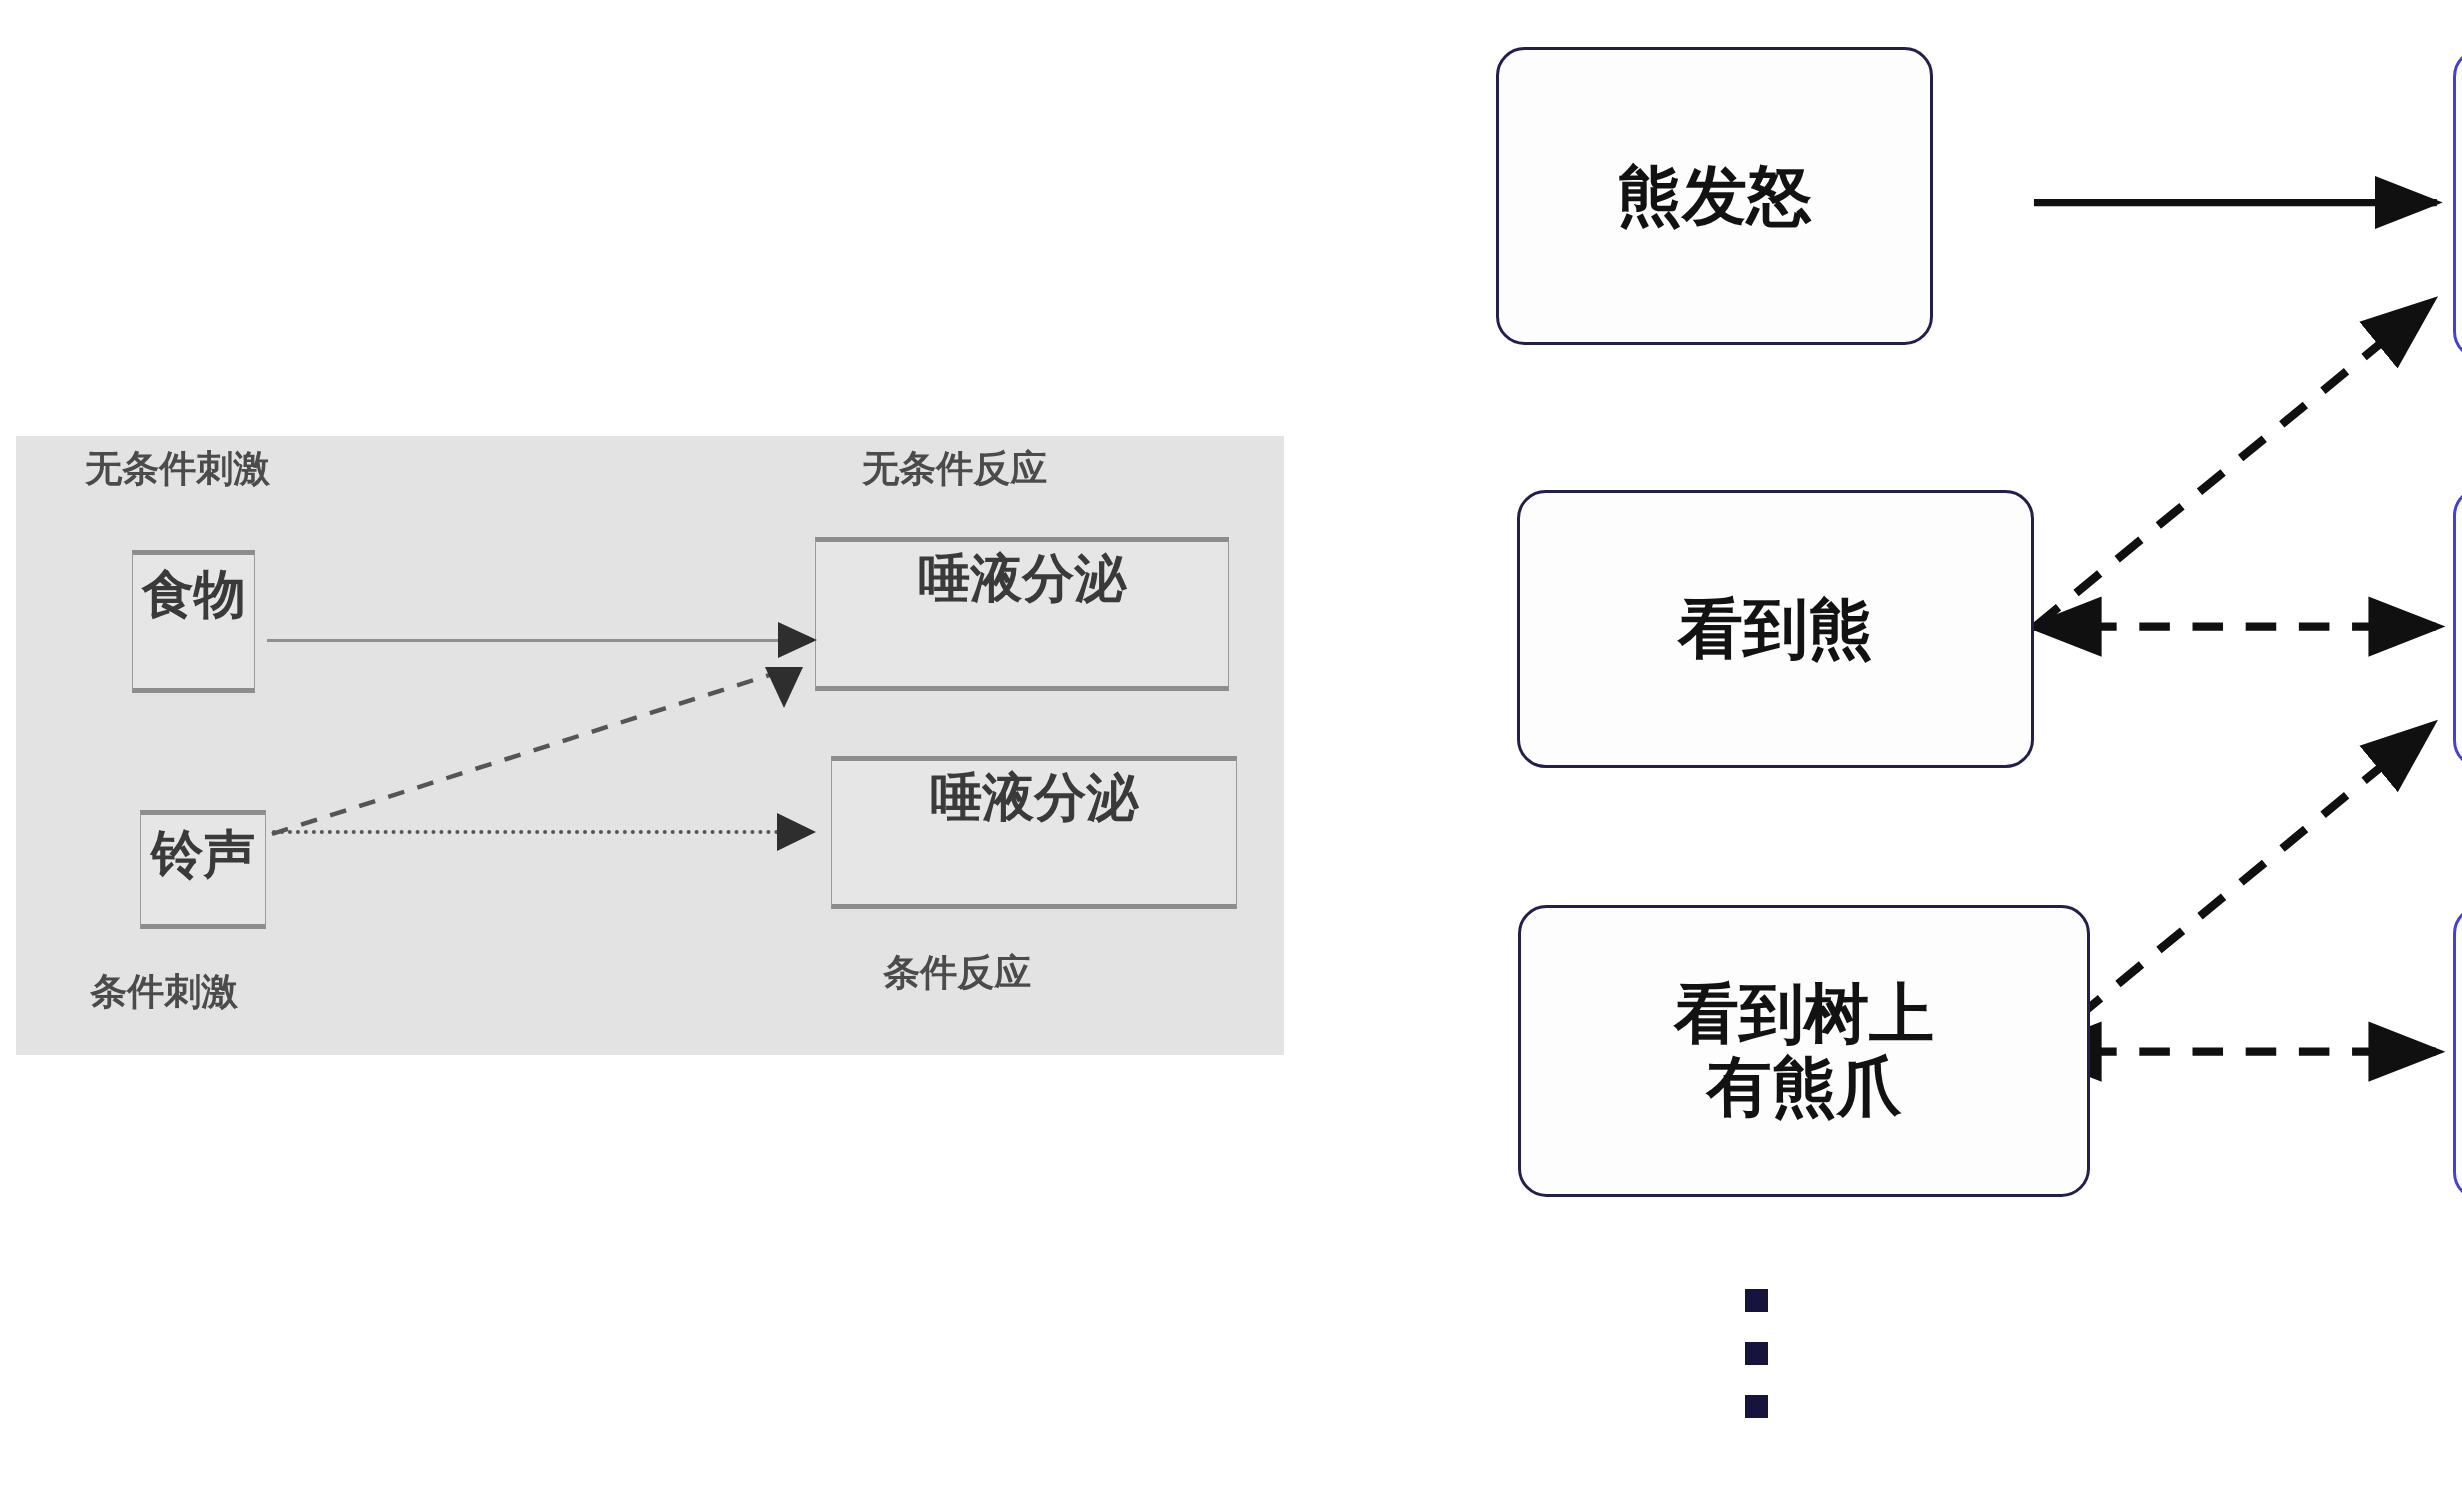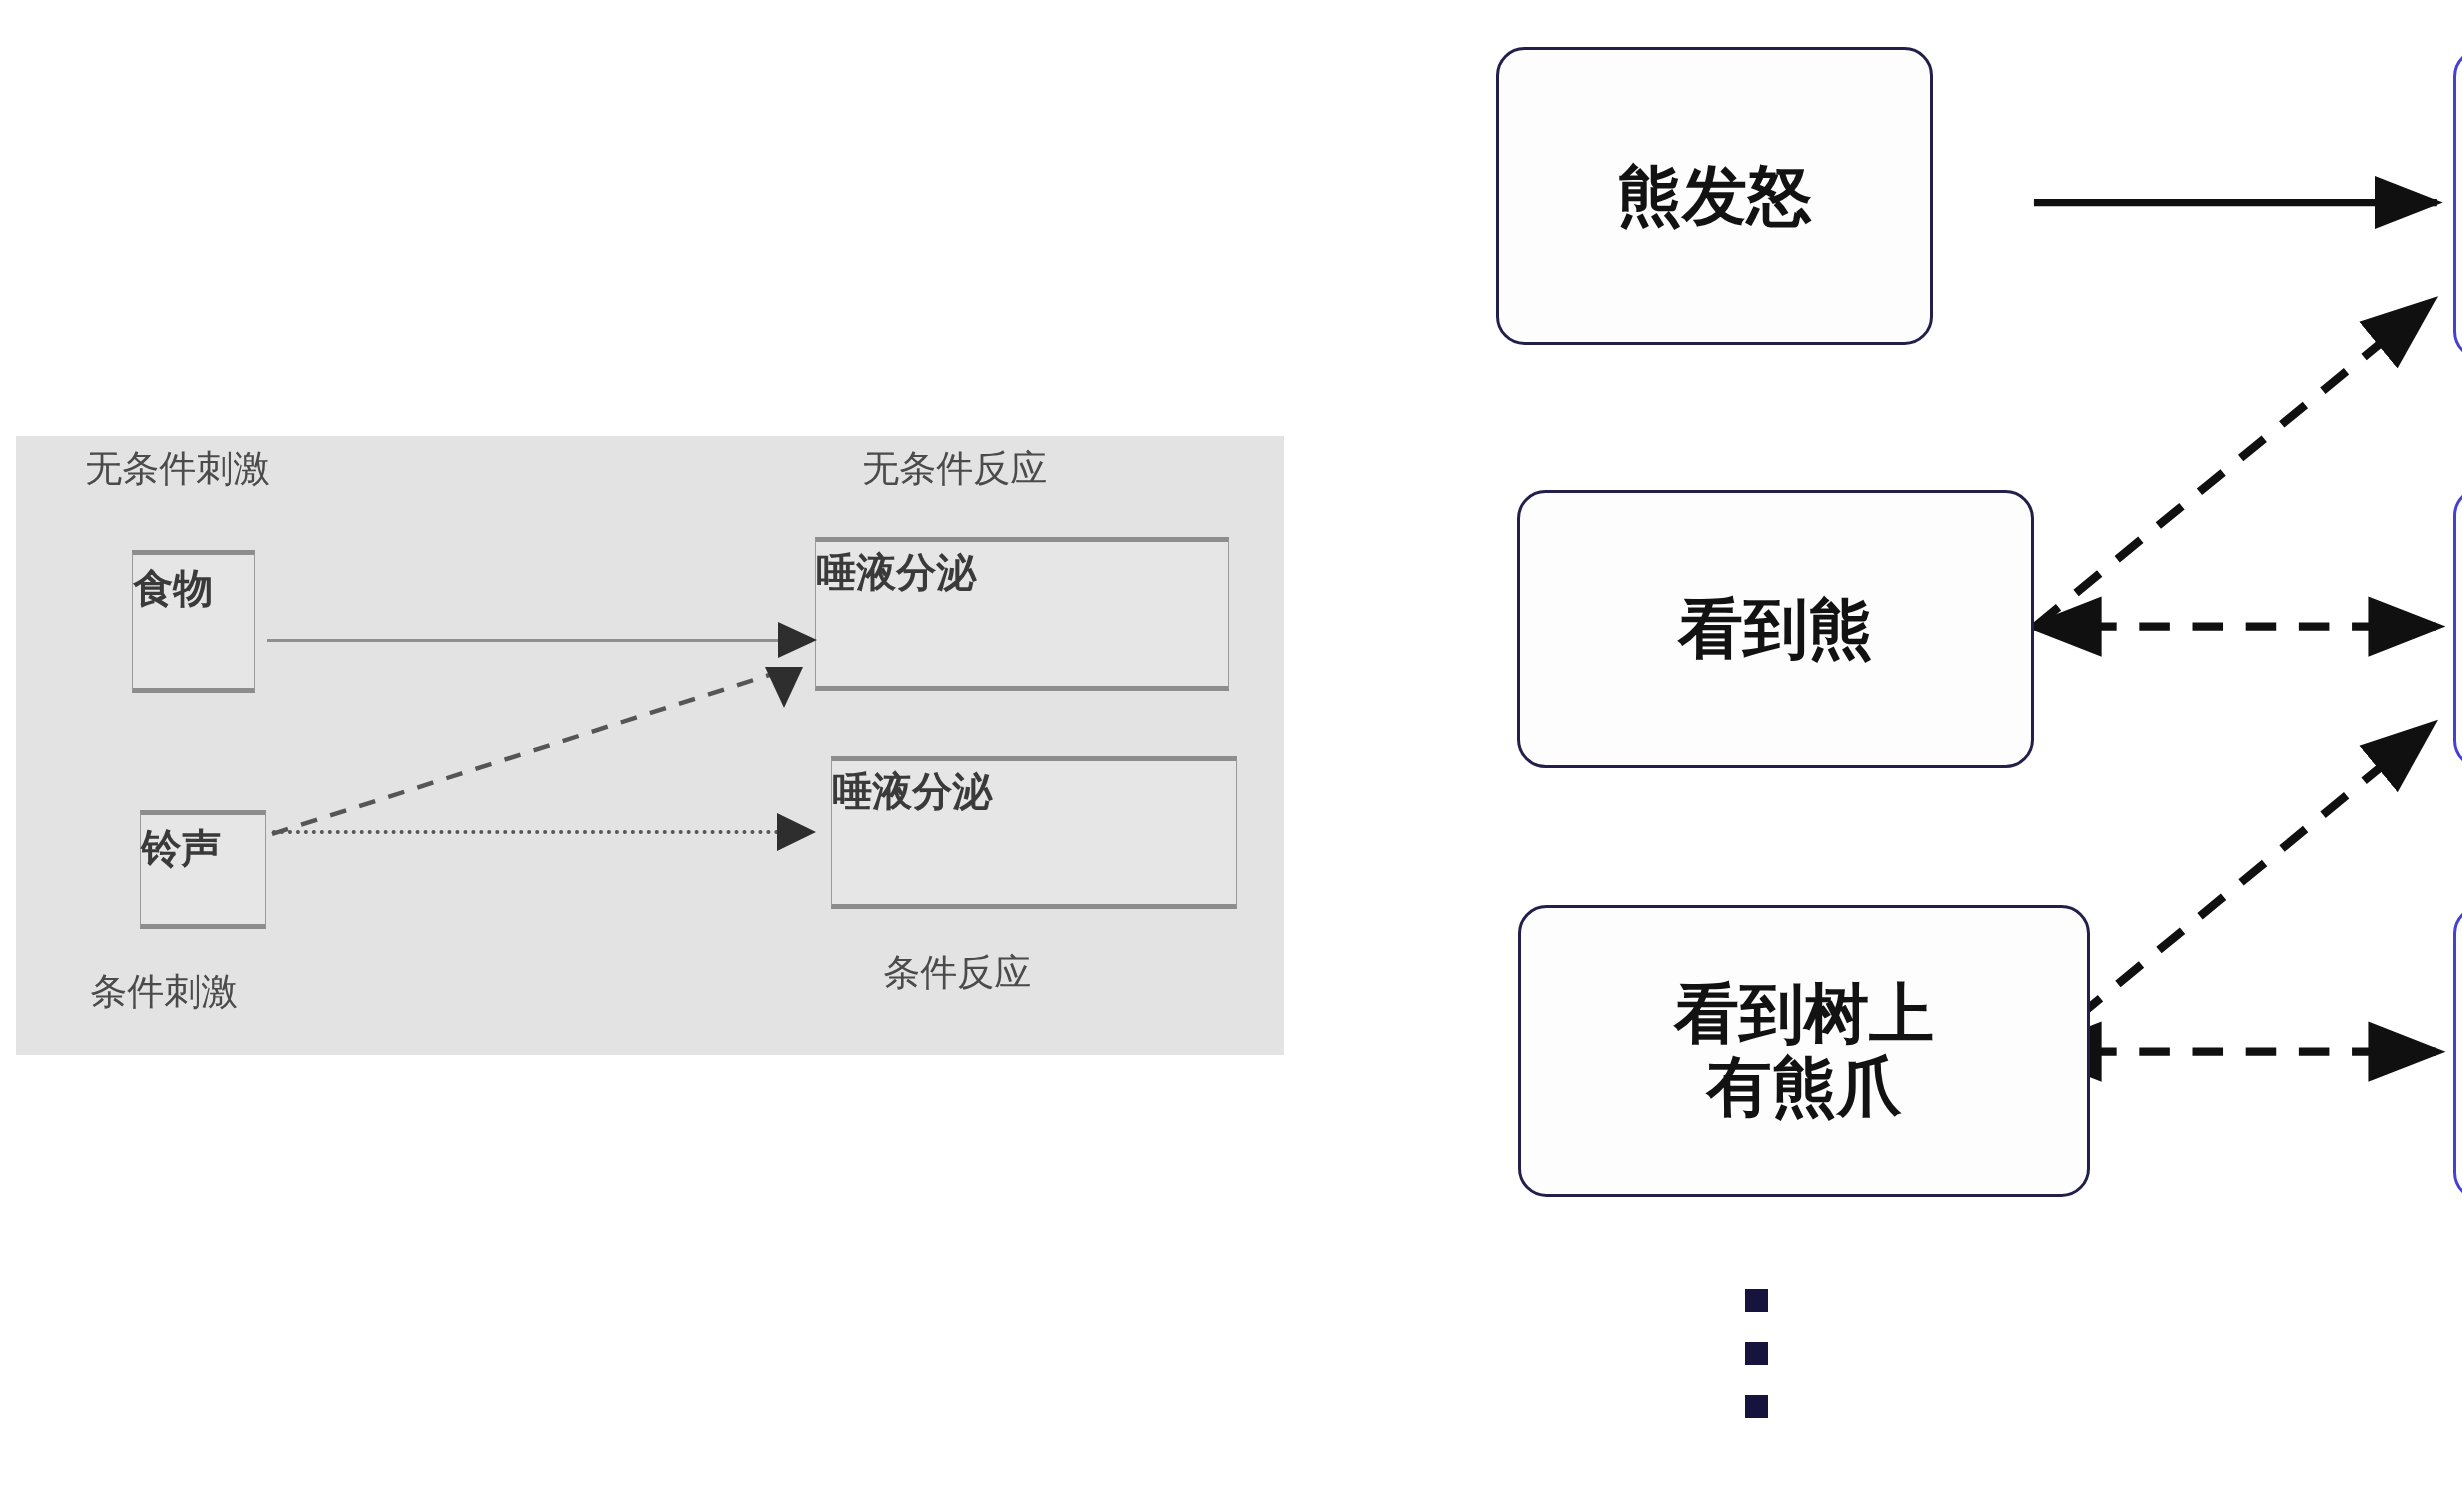--- a/index.html
+++ b/index.html
@@ -7,39 +7,39 @@
     width:3306px;height:1498px;position:relative;overflow:hidden;
     font-family:"DejaVu Sans","Liberation Sans",sans-serif;
   }
 
   
   #cc-panel{
     position:absolute;left:16.3px;top:436px;width:1268px;height:619px;
     background:#e3e3e3;
   }
   .cc-head{
-    position:absolute;color:#4b4b4b;font-weight:400;
+    position:absolute;color:#4b4b4b;font-weight:700;
     font-size:37px;line-height:1;white-space:nowrap;
     font-family:"DejaVu Sans","Liberation Sans",sans-serif;
   }
   #cc-lbl-us{left:69px;top:13.8px;}
   #cc-lbl-ur{left:846px;top:13.8px;text-align:right;}
   #cc-lbl-cs{left:74px;top:537px;}
   #cc-lbl-cr{left:867px;top:518px;}
 
   .cc-box{
     position:absolute;background:#e6e6e6;
     border:1.5px solid #9a9a9a;
     border-top:5.4px solid #8d8d8d;
     border-bottom:5.4px solid #8d8d8d;
     box-sizing:border-box;
   }
   .cc-box span{
-    position:absolute;left:0;right:0;top:12.8px;text-align:left;
-    color:#3a3a3a;font-weight:700;font-size:40px;line-height:1;
+    position:absolute;left:0;right:0;top:12.8px;text-align:center;
+    color:#3a3a3a;font-weight:700;font-size:52px;line-height:1;
     white-space:nowrap;
   }
   #cc-box-food{left:116px;top:114px;width:123px;height:143px;}
   #cc-box-bell{left:124px;top:335px;width:126px;height:119px;margin-top:39px;}
   #cc-box-ur  {left:799px;top:101px;width:414px;height:154px;}
   #cc-box-cr  {left:815px;top:320px;width:406px;height:153px;}
   #cc-box-ur span,#cc-box-cr span{top:9.8px;}
 
   
   #cc-arrow-solid{

